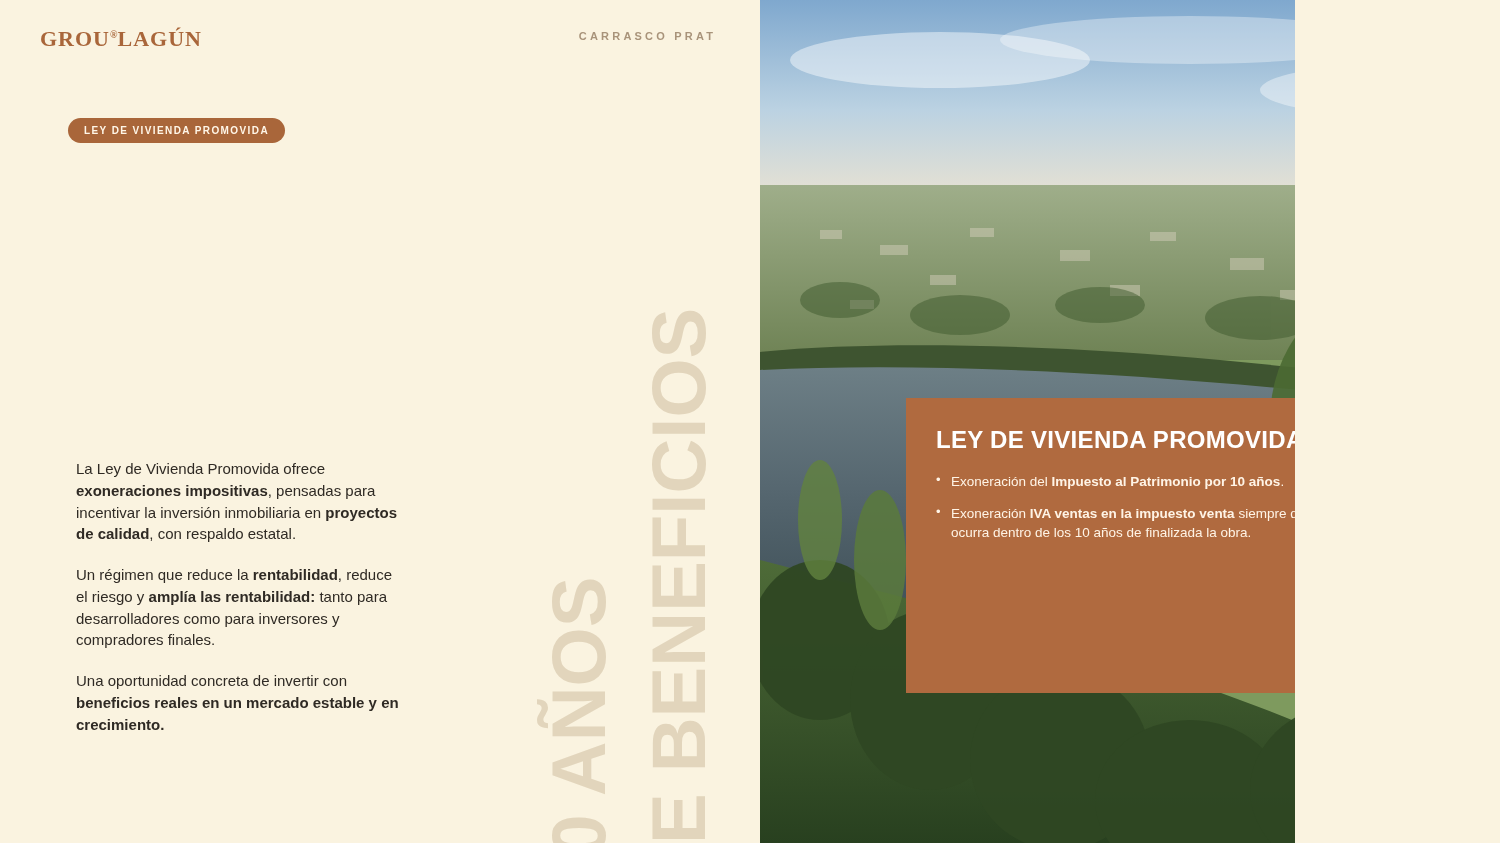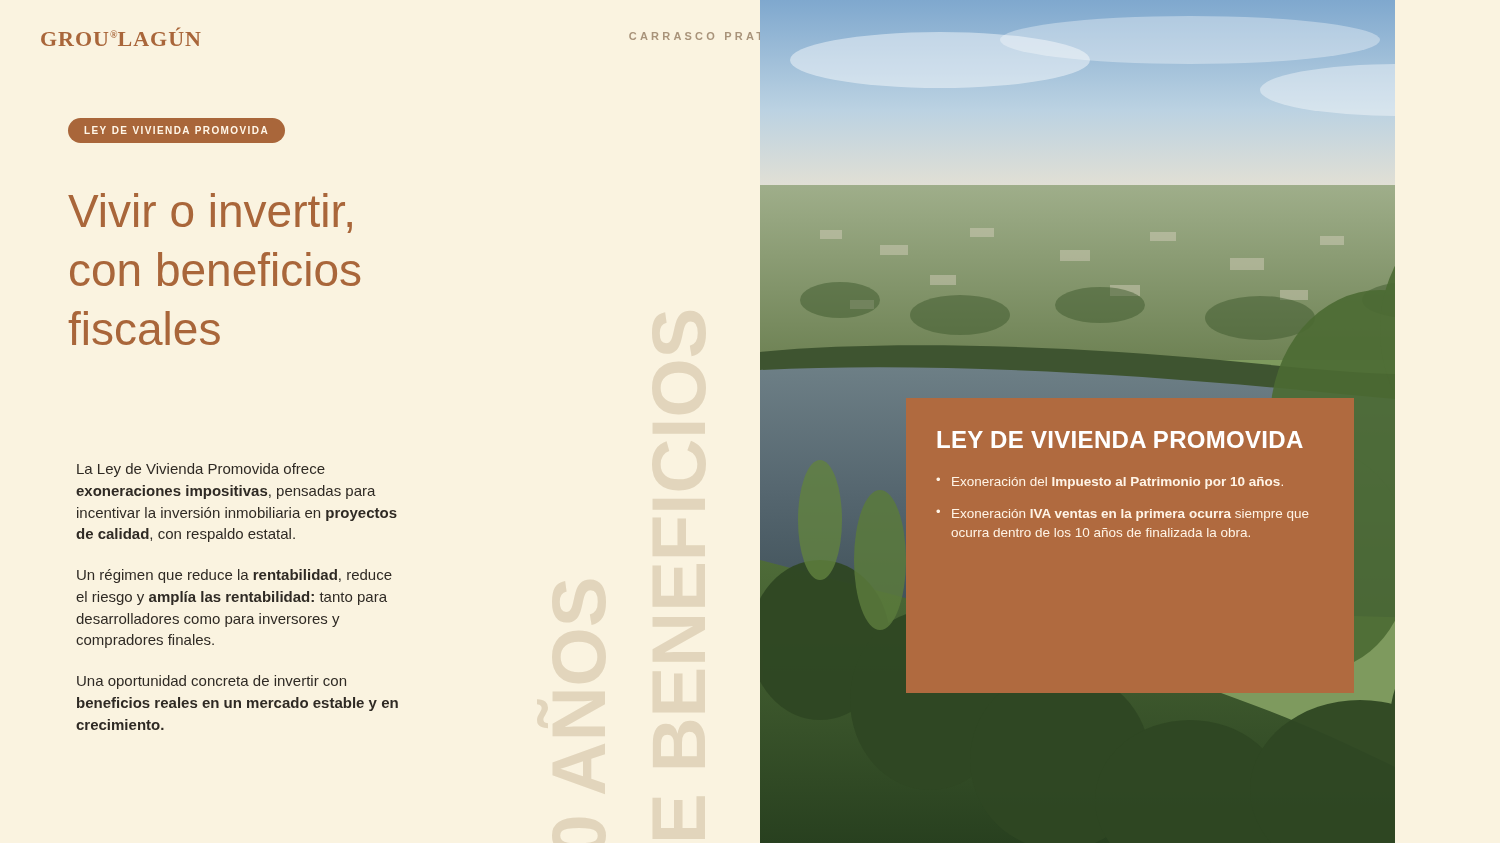--- a/index.html
+++ b/index.html
@@ -4,21 +4,21 @@
 <style>
   * { box-sizing: border-box; margin: 0; padding: 0; }
   html, body {
     width: 1500px; height: 843px;
     font-family: "Liberation Sans", sans-serif;
     background: #FAF3E0;
     overflow: hidden;
   }
   .slide {
     position: relative;
-    width: 1395px; height: 843px;
+    width: 1295px; height: 843px;
     background: #FAF3E0;
     overflow: hidden;
   }
 
   
   .brand-logo {
     position: absolute; left: 40px; top: 26px;
     font-family: "Liberation Serif", serif;
     font-size: 22px; letter-spacing: 1px;
     color: #A9663A; font-weight: bold;
@@ -136,25 +136,20 @@
   <div class="center-label">CARRASCO PRAT</div>
 
   <div class="right-brands">
     <span class="g1"><span>GROU</span><span class="reg">®</span></span>
     <span class="divider"></span>
     <span class="g2">EIDICO</span>
   </div>
 
   <div class="badge">LEY DE VIVIENDA PROMOVIDA</div>
 
-  <div class="headline">
-    <div>Vivir o invertir,</div>
-    <div>con beneficios</div>
-    <div>fiscales</div>
-  </div>
 
   <div class="body-copy" id="body-copy">
       <p><span>La Ley de Vivienda Promovida ofrece </span><b>exoneraciones impositivas</b><span>, pensadas para incentivar la inversión inmobiliaria en </span><b>proyectos de calidad</b><span>, con respaldo estatal.</span></p>
       <p><span>Un régimen que reduce la </span><b>rentabilidad</b><span>, reduce el riesgo y </span><b>amplía las rentabilidad:</b><span> tanto para desarrolladores como para inversores y compradores finales.</span></p>
       <p><span>Una oportunidad concreta de invertir con </span><b>beneficios reales en un mercado estable y en crecimiento.</b></p>
     </div>
 
   <div class="rot-wrap">
     <div class="rot rot-1">10 AÑOS</div>
     <div class="rot rot-2">DE BENEFICIOS</div>
@@ -226,17 +221,17 @@
       </g>
       <ellipse cx="120" cy="560" rx="26" ry="70" fill="#5A7A3C" opacity="0.85"></ellipse>
       <ellipse cx="60" cy="520" rx="22" ry="60" fill="#62823F" opacity="0.8"></ellipse>
     </svg>
   </div>
 
   <div class="info-card">
     <h2>LEY DE VIVIENDA PROMOVIDA</h2>
     <ul id="card-list">
         <li><span>Exoneración del </span><b>Impuesto al Patrimonio por 10 años</b><span>.</span></li>
-        <li><span>Exoneración </span><b>IVA ventas en la primera ocurra</b><span> siempre que ocurra dentro de los 10 años de finalizada la obra.</span></li>
+        <li><span>Exoneración </span><b>IVA ventas en la impuesto venta</b><span> siempre que ocurra dentro de los 10 años de finalizada la obra.</span></li>
       </ul>
   </div>
 
 </div>
 
 </body></html>

